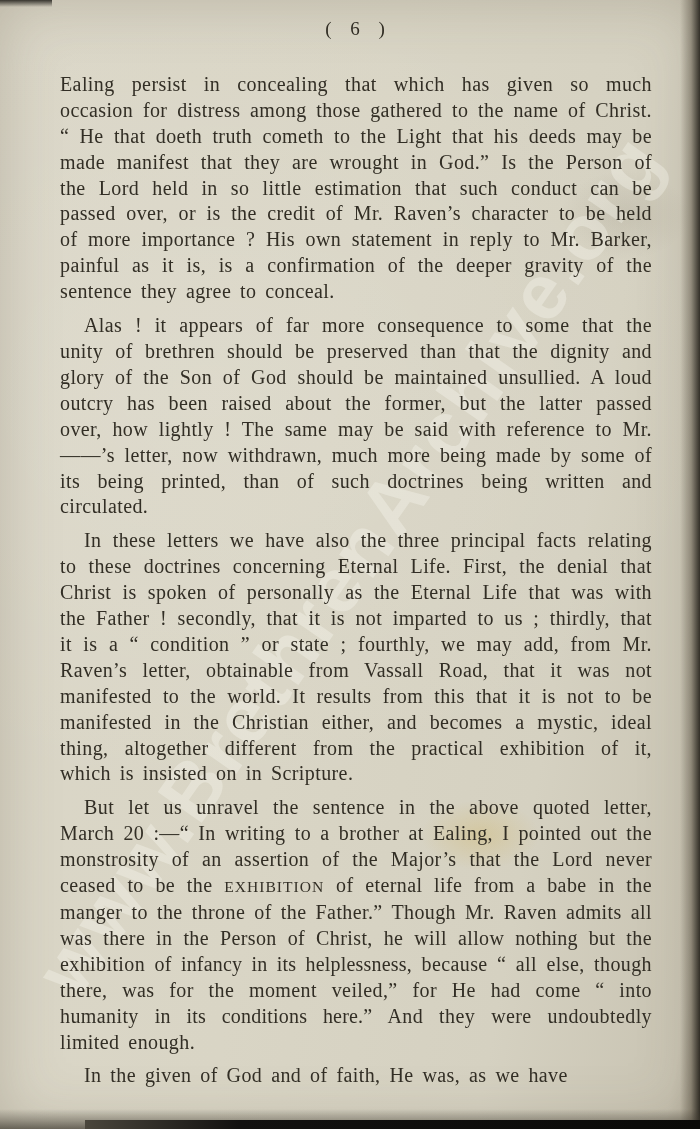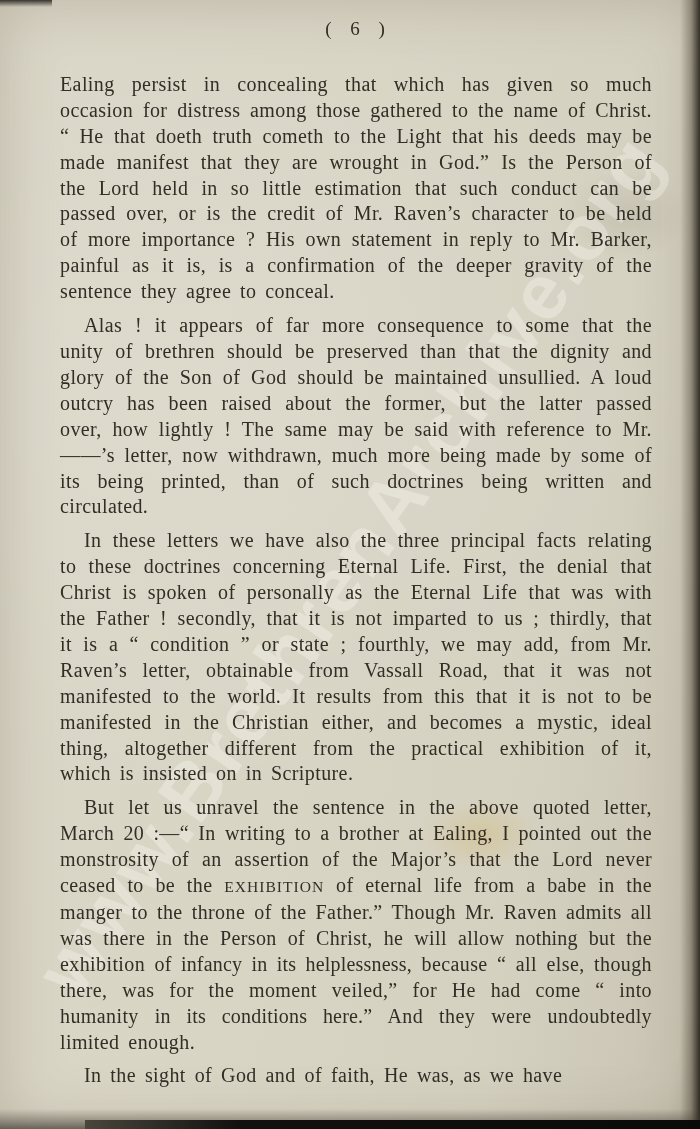--- a/index.html
+++ b/index.html
@@ -95,21 +95,21 @@
 
   <div class="watermark">www.BrethrenArchive.org</div>
 
   <div class="content">
     <div class="pagenum">( 6 )</div>
     <div class="body-text">
         <p class="para noindent"><span>Ealing persist in concealing that which has given so much occasion for distress among those gathered to the name of Christ.  “ He that doeth truth cometh to the Light that his deeds may be made manifest that they are wrought in God.” Is the Person of the Lord held in so little estimation that such conduct can be passed over, or is the credit of Mr. Raven’s character to be held of more importance ?  His own statement in reply to Mr. Barker, painful as it is, is a confirmation of the deeper gravity of the sentence they agree to conceal.</span></p>
         <p class="para"><span>Alas ! it appears of far more consequence to some that the unity of brethren should be preserved than that the dignity and glory of the Son of God should be maintained unsullied.  A loud outcry has been raised about the former, but the latter passed over, how lightly !  The same may be said with reference to Mr. ——’s letter, now withdrawn, much more being made by some of its being printed, than of such doctrines being written and circulated.</span></p>
         <p class="para"><span>In these letters we have also the three principal facts relating to these doctrines concerning Eternal Life.  First, the denial that Christ is spoken of personally as the Eternal Life that was with the Father ! secondly, that it is not imparted to us ; thirdly, that it is a “ condition ” or state ; fourthly, we may add, from Mr. Raven’s letter, obtainable from Vassall Road, that it was not manifested to the world.  It results from this that it is not to be manifested in the Christian either, and becomes a mystic, ideal thing, altogether different from the practical exhibition of it, which is insisted on in Scripture.</span></p>
         <p class="para"><span>But let us unravel the sentence in the above quoted letter, March 20 :—“ In writing to a brother at Ealing, I pointed out the monstrosity of an assertion of the Major’s that the Lord never ceased to be the </span><span class="sc">EXHIBITION</span><span> of eternal life from a babe in the manger to the throne of the Father.”  Though Mr. Raven admits all was there in the Person of Christ, he will allow </span><span class="it">nothing</span><span> but the exhibition </span><span class="it">of infancy in its helplessness,</span><span> because “ all else, though there, was for the moment veiled,” for He had come “ into humanity </span><span class="it">in its conditions here.</span><span>”  And they were undoubtedly limited enough.</span></p>
-        <p class="para"><span>In the sight of God and of faith, He was, as we have</span></p>
+        <p class="para"><span>In the given of God and of faith, He was, as we have</span></p>
       </div>
   </div>
 
   <div class="edge-right"></div>
   <div class="edge-bottom"></div>
   <div class="edge-bottom-bar"></div>
   <div class="edge-top-mark"></div>
 
 </div>
 

